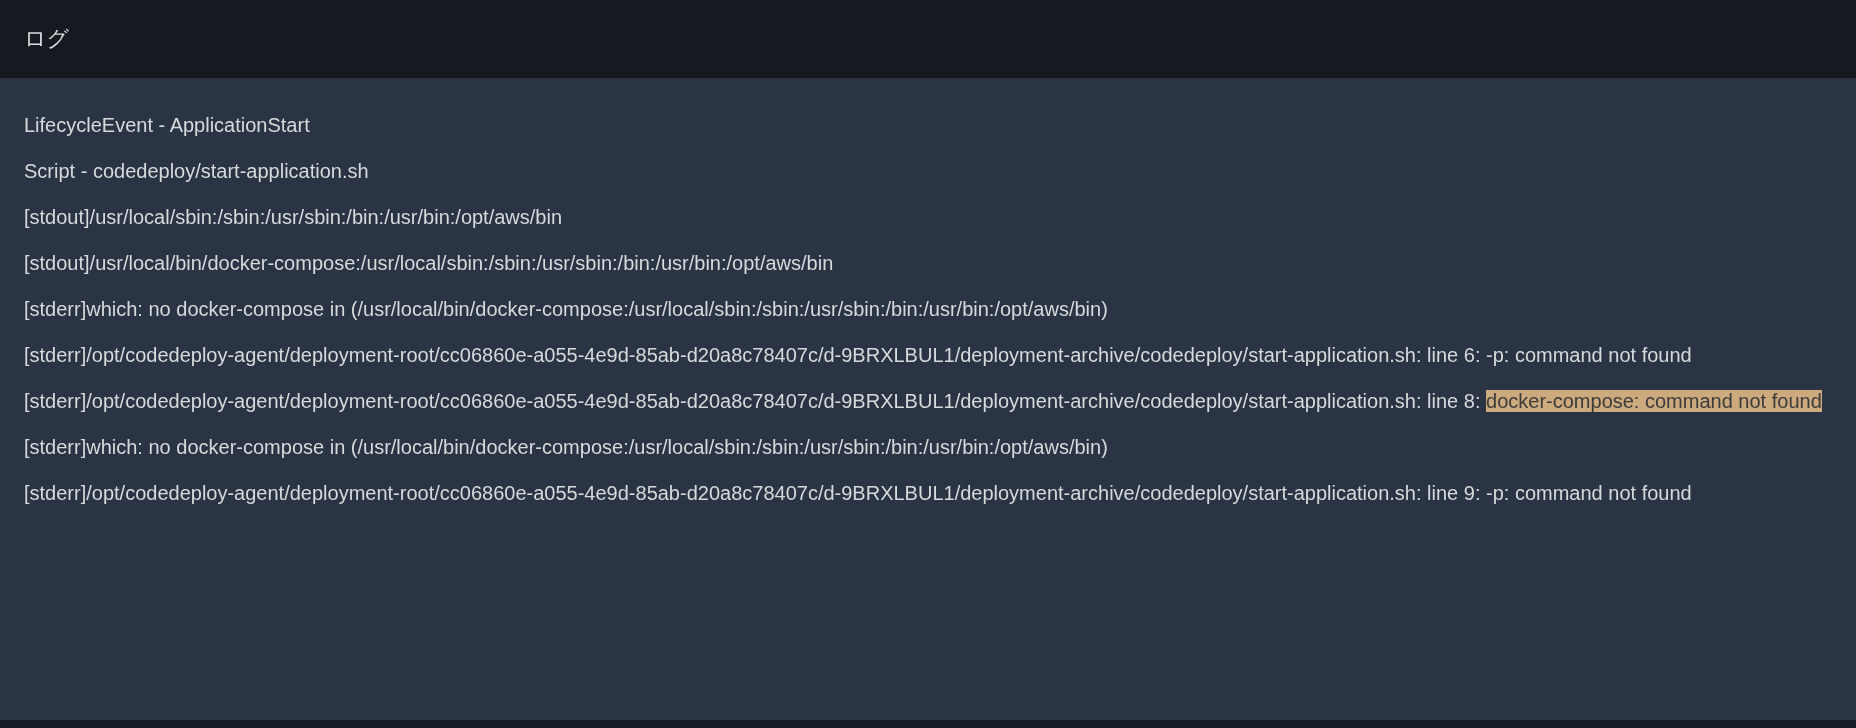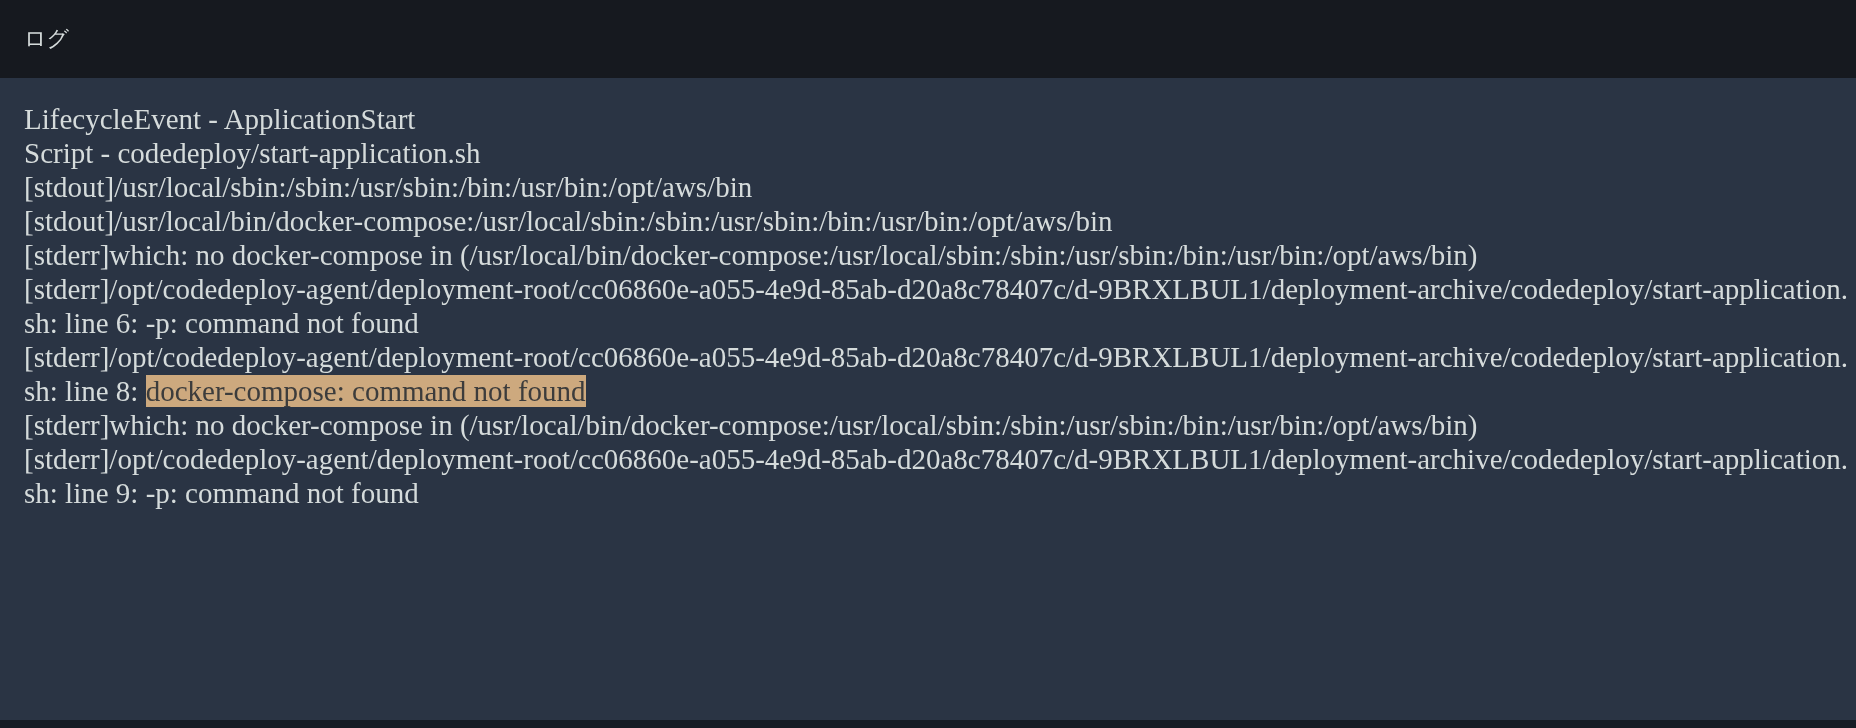--- a/index.html
+++ b/index.html
@@ -22,23 +22,23 @@
       font-family: Liberation Serif, serif;
       color: #d5dbdb;
       font-weight: 400;
     }
     .log-body {
       padding: 24px 0 24px 24px;
       background: #2a3444;
       height: calc(100% - 86px);
     }
     .log-content {
-      font-family: Liberation Serif, serif;
-      font-size: 29px;
-      line-height: 34px;
+      font-family: Liberation Sans, sans-serif;
+      font-size: 20px;
+      line-height: 46px;
       color: #d5dbdb;
       white-space: pre-wrap;
       word-break: break-all;
     }
     .hl {
       background: #cda97e;
       color: #3c3c3c;
     }
   </style>
 </head>

